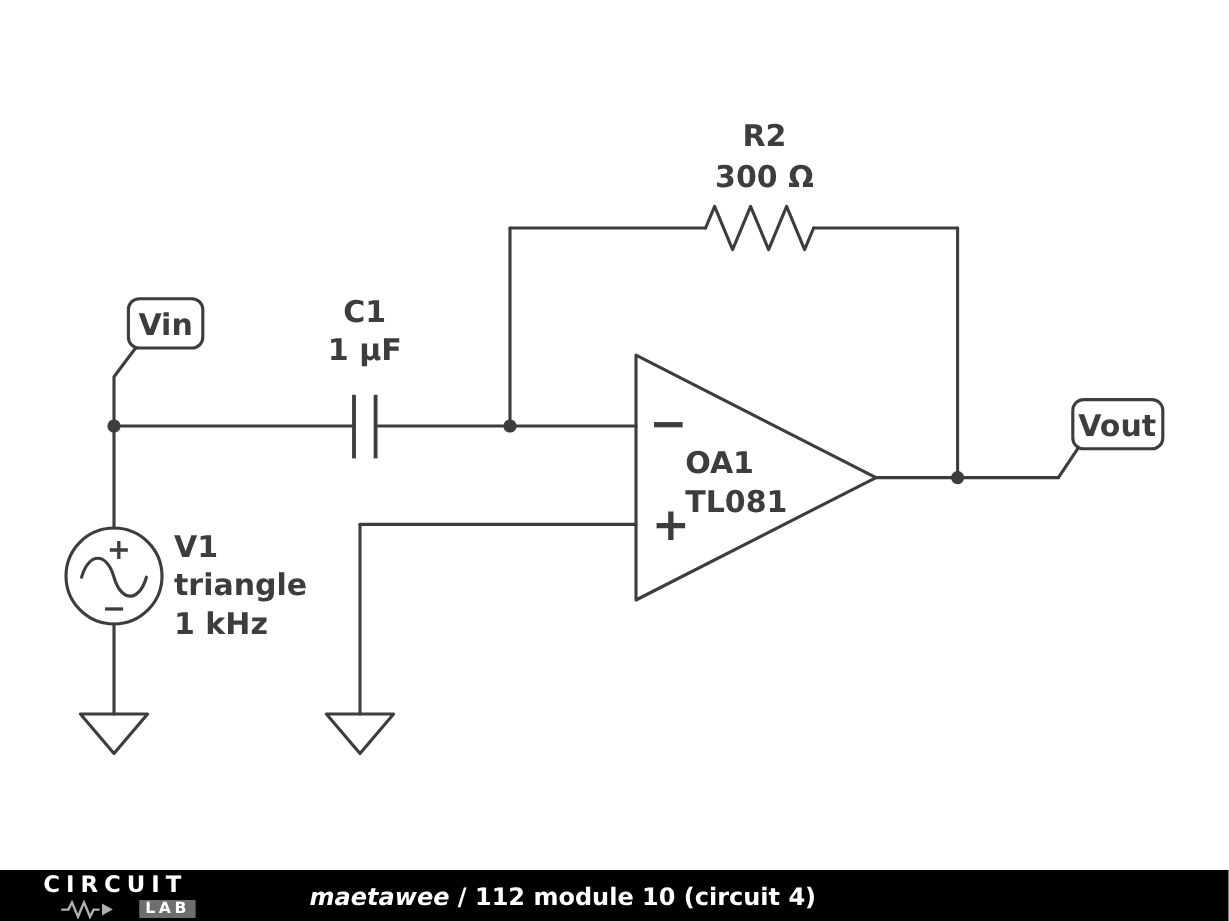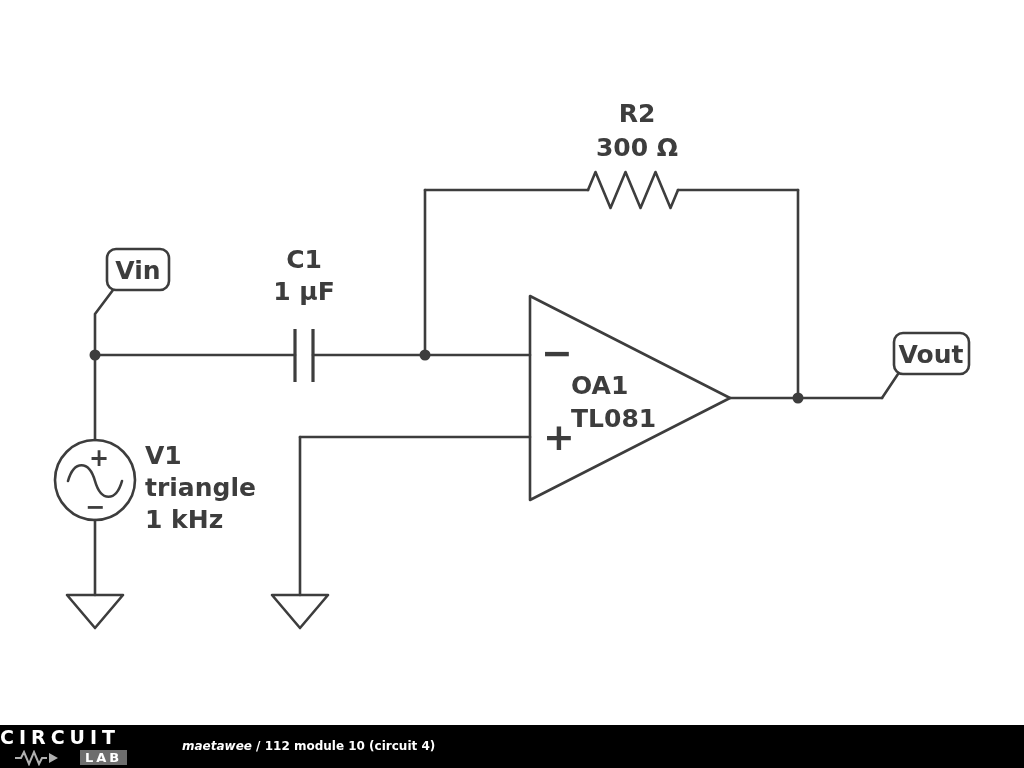--- a/index.html
+++ b/index.html
@@ -12,28 +12,28 @@
   svg.schematic{display:block;}
   .wire{stroke:var(--wire);stroke-width:2.6;fill:none;stroke-linecap:round;stroke-linejoin:round;}
   .plate{stroke:var(--wire);stroke-width:3.2;fill:none;stroke-linecap:butt;}
   .dot{fill:var(--wire);stroke:none;}
   .lbl{fill:var(--text);font-family:"DejaVu Sans",sans-serif;font-weight:bold;font-size:25px;}
   .mid{text-anchor:middle;}
   .sign{font-size:38px;}
   .smallsign{font-size:24px;}
   .tagbox{fill:#ffffff;stroke:var(--wire);stroke-width:2.6;}
   .footer{position:absolute;left:0;bottom:0;width:1024px;height:43px;background:var(--footer-bg);
-          display:flex;align-items:center;box-sizing:border-box;
+          display:flex;align-items:center;box-sizing:border-box;padding-left:36px;
           color:var(--footer-text);}
   .logo{width:182px;display:flex;flex-direction:column;justify-content:center;}
   .logo-top{font-size:19px;font-weight:bold;letter-spacing:5px;color:#ffffff;line-height:1;}
   .logo-bottom{display:flex;align-items:flex-start;gap:20px;margin-top:3px;padding-left:14px;}
   .lab{background:var(--lab-bg);color:#ffffff;font-weight:bold;font-size:13px;
        letter-spacing:3px;line-height:15px;padding:0 5px;}
-  .meta{font-size:12px;font-weight:bold;line-height:1.4;color:var(--footer-text);}
+  .meta{font-size:20px;font-weight:bold;line-height:1.4;color:var(--footer-text);margin-left:40px;}
   .author{font-style:italic;}
 </style>
 </head>
 <body>
 
 <div class="stage">
 
   <svg class="schematic" width="1024" height="725" viewBox="0 0 1024 725">
 
     <g>

